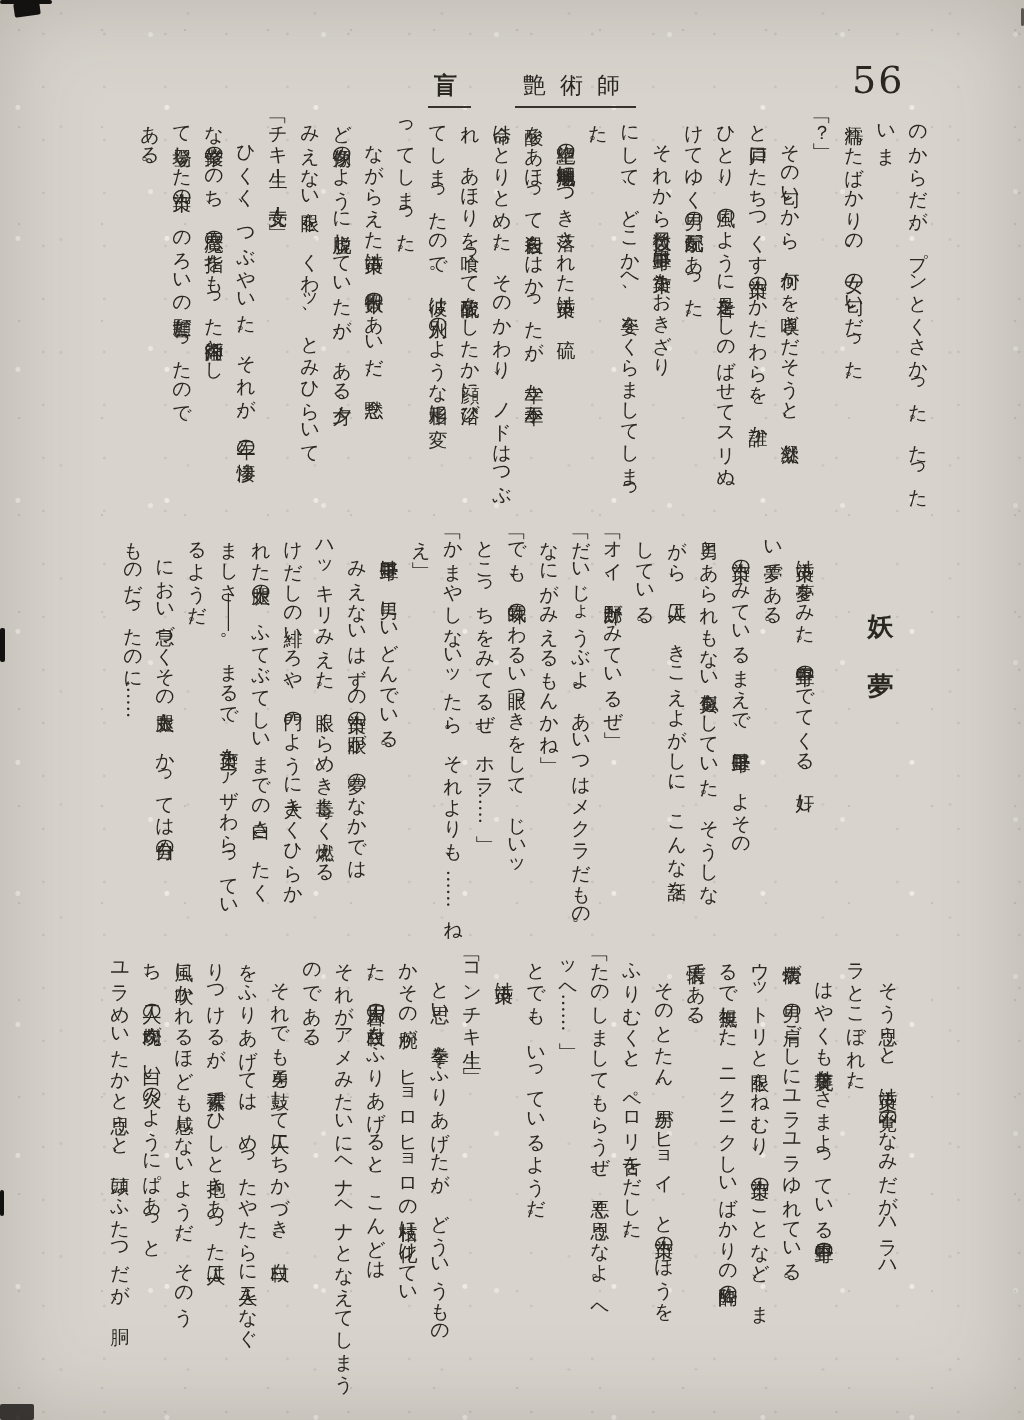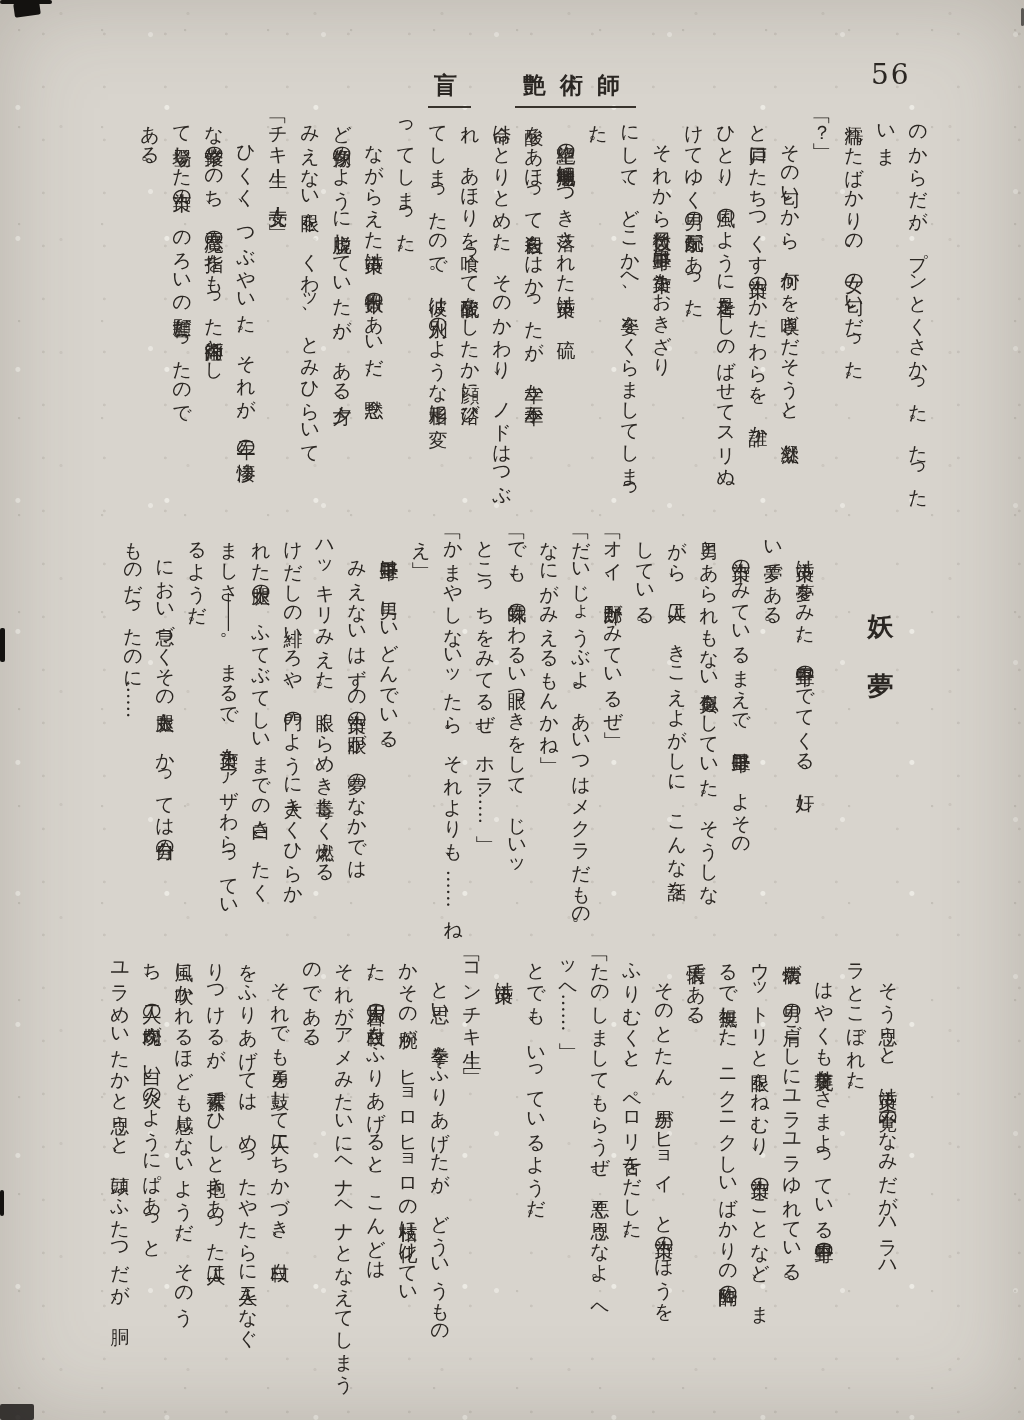--- a/index.html
+++ b/index.html
@@ -15,23 +15,23 @@
       radial-gradient(circle at 87% 22%, rgba(255,255,250,.4) 0 2px, transparent 3px);
     background-size:83px 97px, 61px 53px, 127px 113px, 149px 131px, 173px 157px;
     box-shadow:inset 0 0 90px rgba(90,84,72,.25);
   }
   .ink{color:#2a2622;}
   
   .runhead{position:absolute;top:70px;left:428px;white-space:nowrap;}
   .runhead .t1{display:inline-block;font-size:23px;font-weight:bold;letter-spacing:2px;
     border-bottom:2px solid #38332c;padding:0 12px 5px 6px;}
   .runhead .gap{display:inline-block;width:44px;}
-  .runhead .t2{display:inline-block;font-size:23px;font-weight:bold;letter-spacing:14px;
+  .runhead .t2{display:inline-block;font-size:23px;font-weight:normal;letter-spacing:14px;
     border-bottom:2px solid #38332c;padding:0 2px 5px 8px;}
-  .pagenum{position:absolute;top:58px;left:871px;font-size:28px;letter-spacing:2px;text-align:center;}
+  .pagenum{position:absolute;top:58px;left:852px;font-size:38px;letter-spacing:2px;text-align:center;}
   
   .band{
     position:absolute;writing-mode:vertical-rl;-webkit-writing-mode:vertical-rl;
     text-orientation:mixed;font-size:19px;color:#2a2622;
   }
   .band .vline{line-height:32px;height:100%;margin:0;}
   .band .vline.indent{text-indent:19px;}
   #band-top{top:112px;right:89px;height:400px;}
   #band-middle{top:528px;right:120px;height:418px;}
   #band-bottom{top:950px;right:119px;height:442px;}

